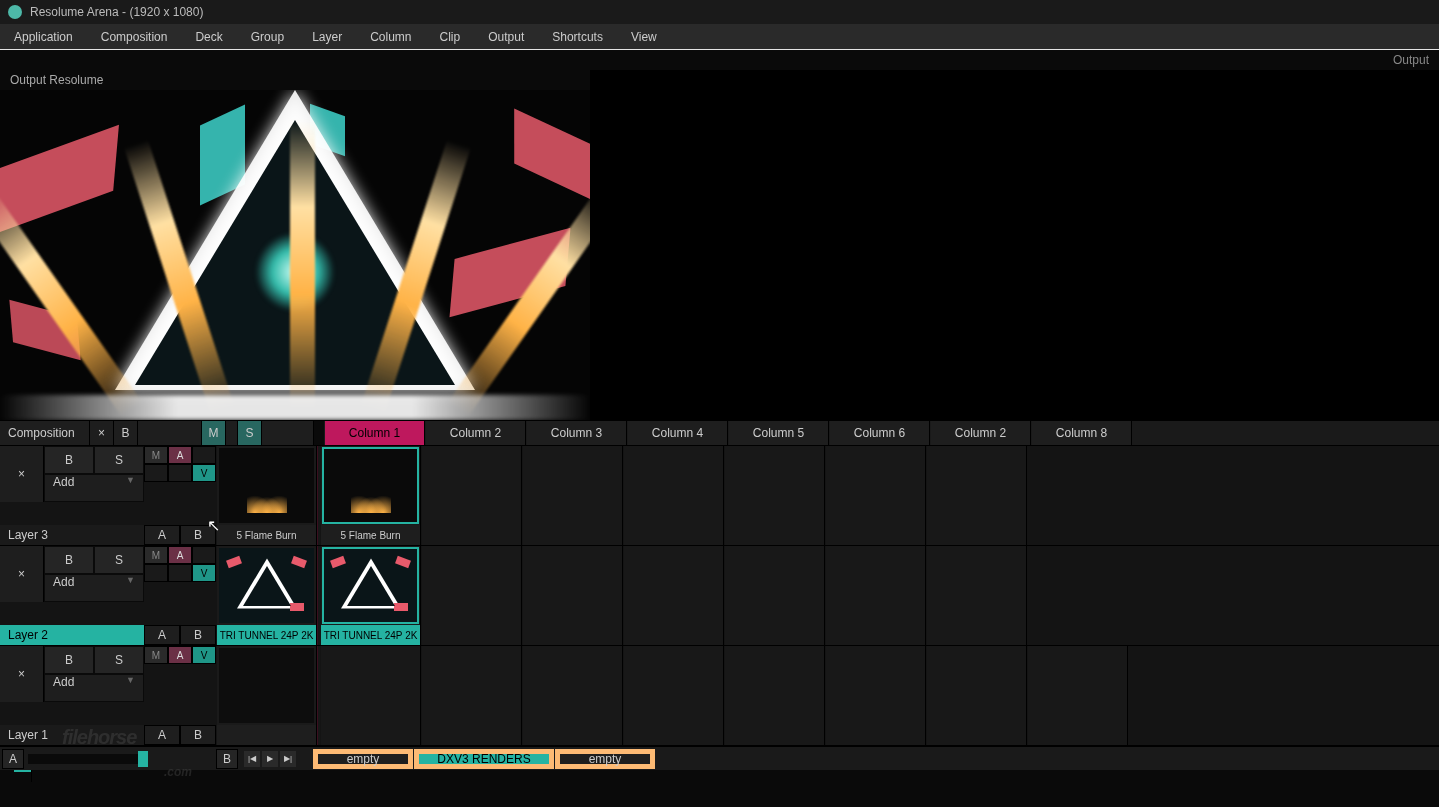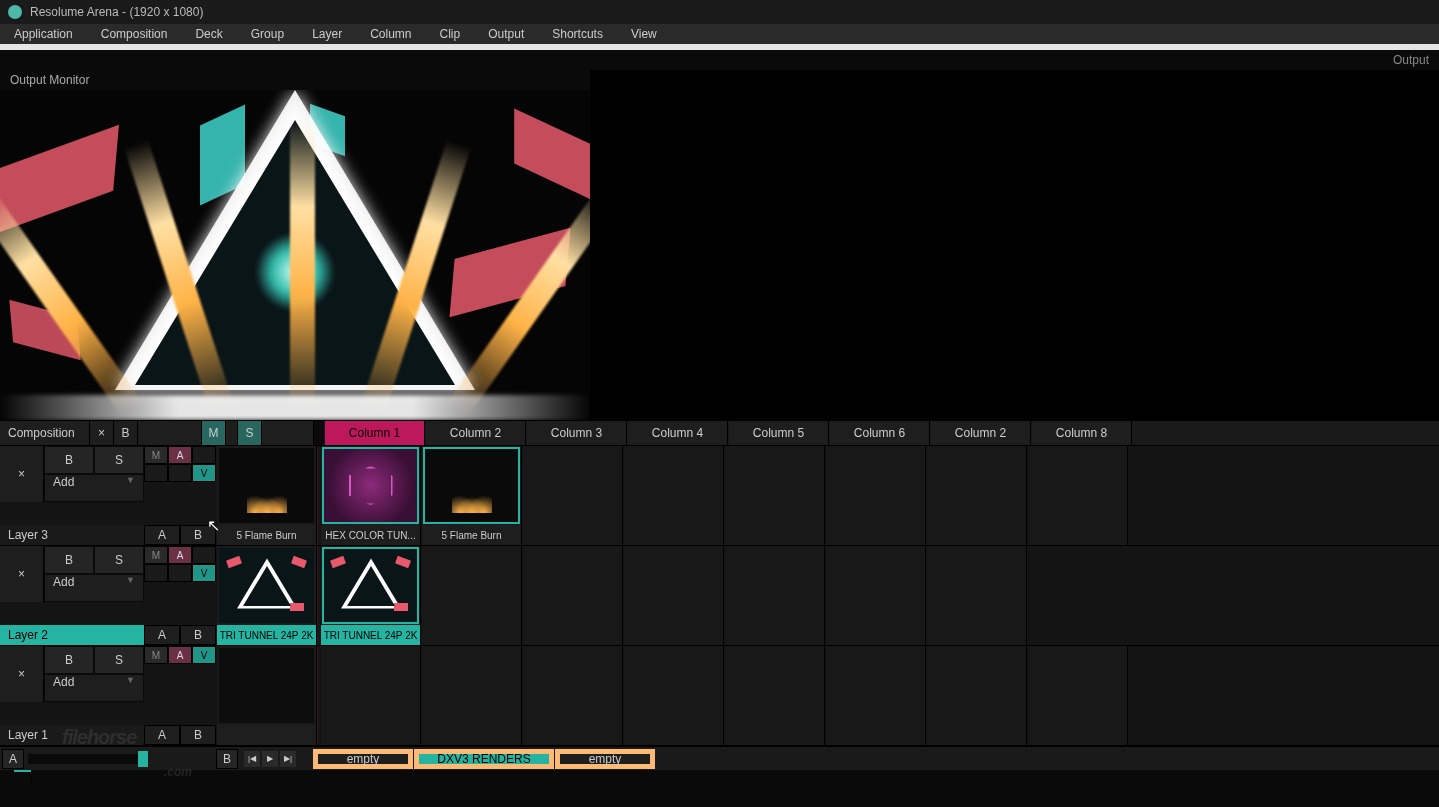--- a/index.html
+++ b/index.html
@@ -4,21 +4,21 @@
 <style>
 * { margin: 0; padding: 0; box-sizing: border-box; font-family: -apple-system, "Segoe UI", Arial, sans-serif; }
 body { background: #0a0a0a; color: #ccc; font-size: 12px; width: 1439px; height: 807px; overflow: hidden; }
 
 
 .titlebar { height: 24px; background: #1a1a1a; display: flex; align-items: center; padding: 0 8px; gap: 8px; }
 .titlebar .logo { width: 14px; height: 14px; background: #4db8a8; border-radius: 50%; }
 .titlebar .title { color: #bbb; font-size: 12px; }
 
 
-.menubar { height: 26px; background: #2a2a2a; display: flex; align-items: flex-end; border-bottom: 6px solid #e5e5e5; }
+.menubar { height: 26px; background: #2a2a2a; display: flex; align-items: flex-end; border-bottom: 1px solid #e5e5e5; }
 .menubar .item { padding: 0 14px; height: 100%; display: flex; align-items: center; cursor: pointer; color: #ccc; }
 
 
 .outrow { height: 20px; background: #0a0a0a; display: flex; justify-content: flex-end; align-items: center; padding: 0 10px; color: #888; }
 
 
 .monrow { display: flex; gap: 0; background: #000; }
 .monsection { display: flex; flex-direction: column; }
 .monlabel { height: 20px; background: #0a0a0a; color: #aaa; padding-left: 10px; display: flex; align-items: center; }
 .monitor { position: relative; overflow: hidden; background: #050505; }
@@ -138,21 +138,21 @@
   <div class="item">Shortcuts</div>
   <div class="item">View</div>
 </div>
 
 <div class="outrow">
   <span>Output</span>
 </div>
 
 <div class="monrow">
   <div class="monsection">
-    <div class="monlabel">Output Monitor</div>
+    <div class="monlabel">Output Resolume</div>
     <div class="monitor mon-out">
       <div class="tri">
         <div class="rock"></div>
         <div class="shard s1"></div>
           <div class="shard s2"></div>
           <div class="shard s3"></div>
           <div class="shard s4"></div>
         <div class="cyan1"></div>
           <div class="cyan2"></div>
         <div class="frame">
@@ -226,24 +226,20 @@
       </div>
     </div>
   </div>
   <div class="clips">
     <div class="clip-col">
       <div class="clip-thumb th-flame"></div>
       <div class="clip-label">5 Flame Burn</div>
     </div>
     <div class="vline-accent"></div>
     <div class="clip-col">
-      <div class="clip-thumb th-hex selected"></div>
-      <div class="clip-label">HEX COLOR TUN...</div>
-    </div>
-    <div class="clip-col">
       <div class="clip-thumb th-flame selected"></div>
       <div class="clip-label">5 Flame Burn</div>
     </div>
     <div class="emptycols">
         <div class="ec"></div>
         <div class="ec"></div>
         <div class="ec"></div>
         <div class="ec"></div>
         <div class="ec"></div>
         <div class="ec"></div>

